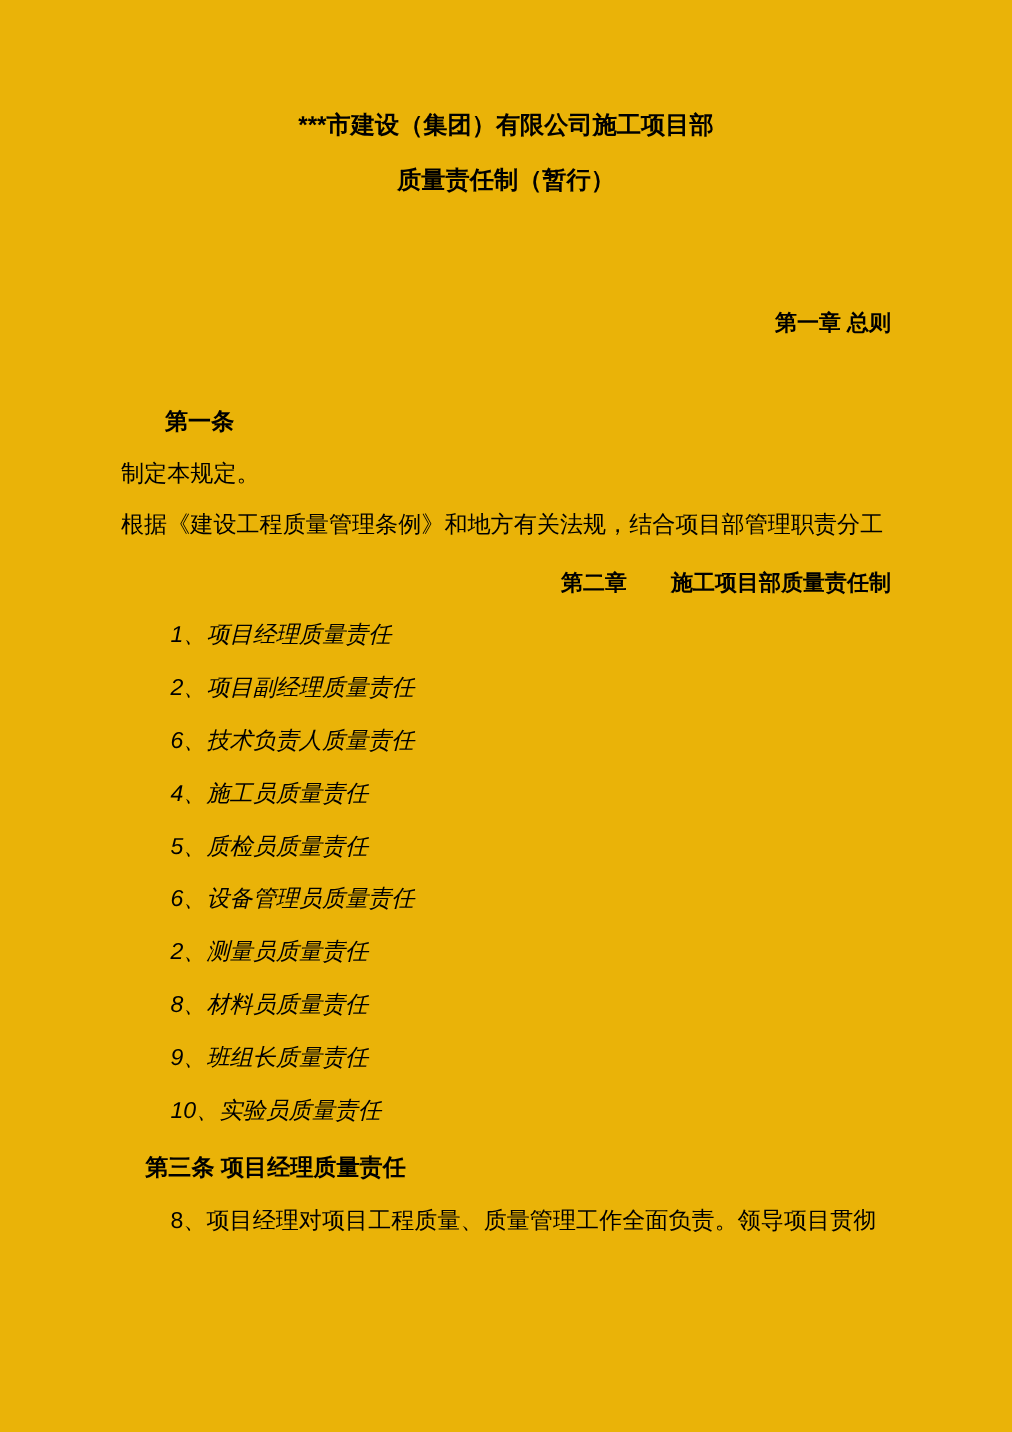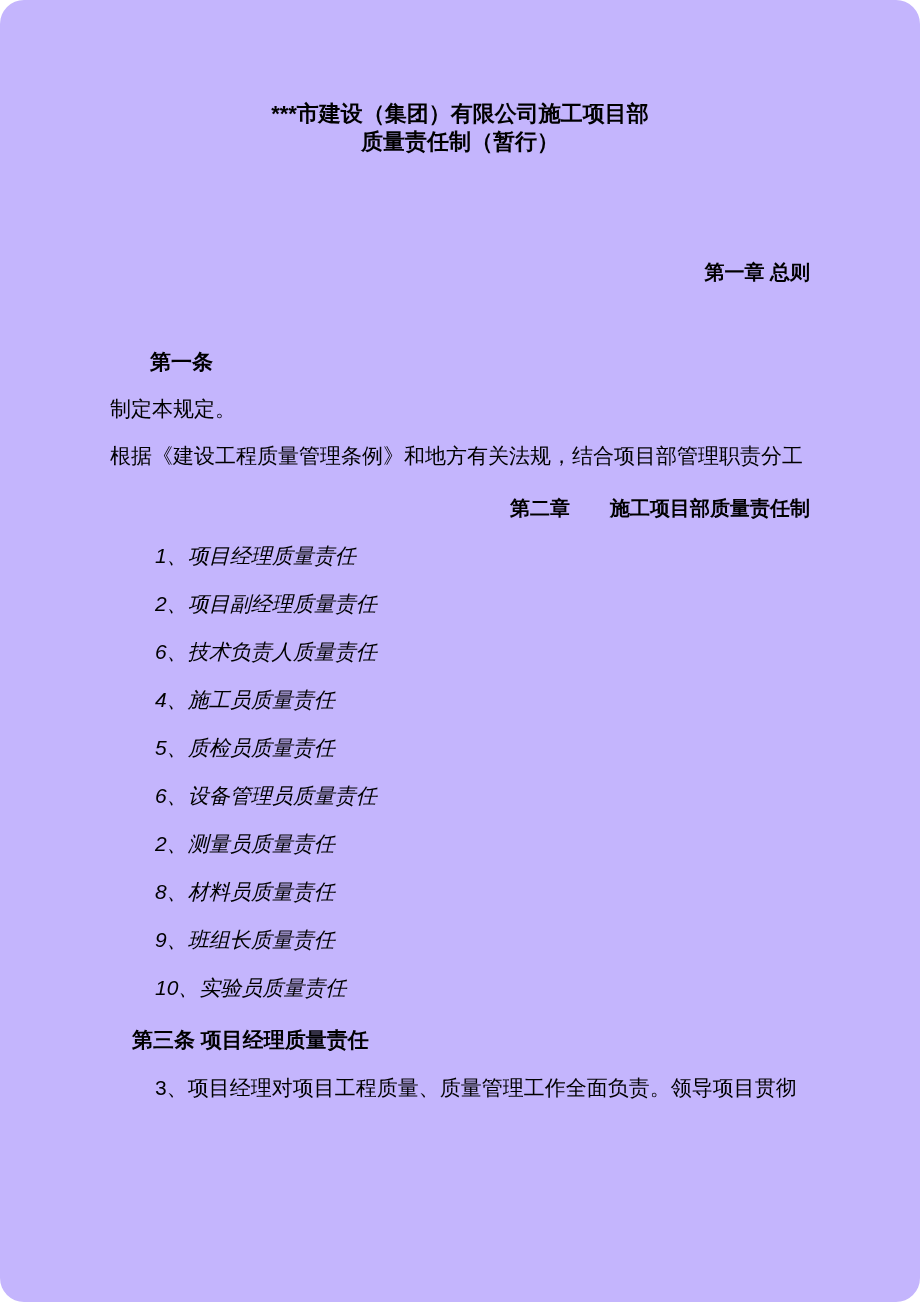--- a/index.html
+++ b/index.html
@@ -4,39 +4,39 @@
 <style>
   html, body {
     margin: 0;
     padding: 0;
     background: #ffffff;
   }
   .page {
     position: relative;
     width: 920px;
     height: 1302px;
-    background: #c4b5fd;
+    background: #eab308;
     color: #000000;
     font-family: "Liberation Sans", "DejaVu Sans", sans-serif;
     font-size: 21px;
     line-height: 28px;
     overflow: hidden;
     box-sizing: border-box;
-    border-radius: 24px;
   }
   .content {
     padding: 100px 110px 0 110px;
     box-sizing: border-box;
   }
   .doc-title {
     text-align: center;
     font-weight: bold;
     font-size: 22px;
   }
   .doc-title.second {
+    margin-top: 22px;
   }
   .chapter-heading {
     text-align: right;
     font-weight: bold;
     font-size: 20px;
     white-space: pre-wrap;
   }
   .chapter1-heading { margin-top: 102px; }
   .chapter2-heading { margin-top: 24px; }
   .article-label-line {
@@ -100,16 +100,16 @@
     <div class="list-item">2、测量员质量责任</div>
     <div class="list-item">8、材料员质量责任</div>
     <div class="list-item">9、班组长质量责任</div>
     <div class="list-item">10、实验员质量责任</div>
 
     <div class="article3-line">
       <span>第三条</span>
       <span>项目经理质量责任</span>
     </div>
 
-    <div class="article3-body">3、项目经理对项目工程质量、质量管理工作全面负责。领导项目贯彻</div>
+    <div class="article3-body">8、项目经理对项目工程质量、质量管理工作全面负责。领导项目贯彻</div>
 
   </div>
 </div>
 
 </body></html>

